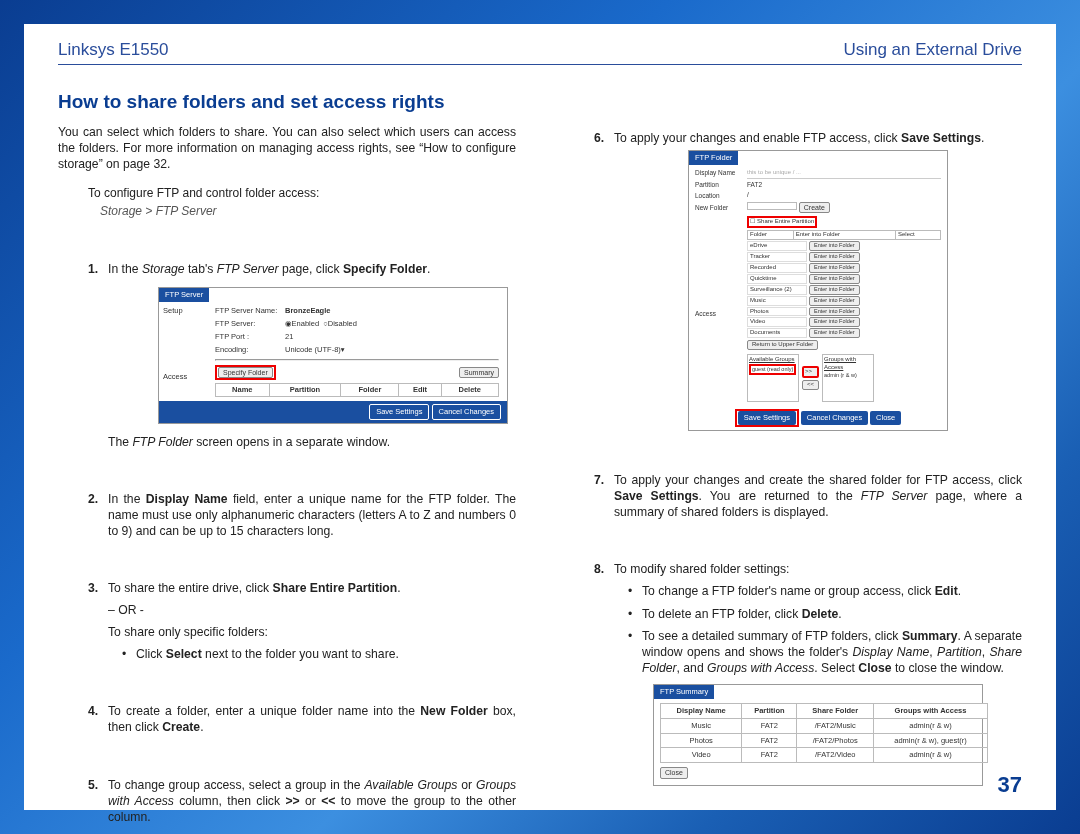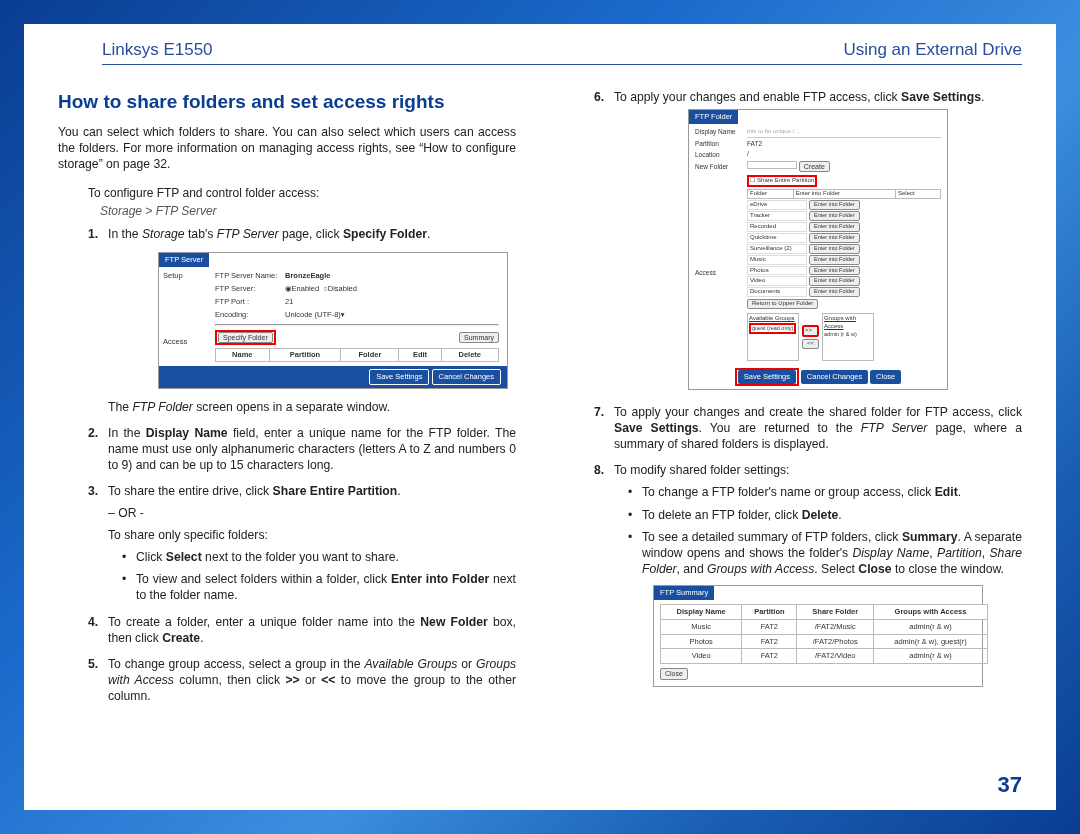--- a/index.html
+++ b/index.html
@@ -1,29 +1,29 @@
 <!DOCTYPE html>
 <html><head>
 <meta charset="utf-8">
 <style>
   * { box-sizing: border-box; margin: 0; padding: 0; }
   html, body { width: 1080px; height: 834px; font-family: "Segoe UI", Arial, sans-serif; }
   body { background: linear-gradient(135deg,#0a3d91 0%,#1a6acb 35%,#3c8fe0 60%,#1a5fb4 80%,#0a3d91 100%); padding: 24px; }
   .page { background: #fff; width: 100%; height: 100%; position: relative; padding: 16px 34px 0 34px; }
-  .hdr { display: flex; justify-content: space-between; align-items: flex-start; border-bottom: 1px solid #2a4d9b; padding-bottom: 4px; margin-left: 44px; }
+  .hdr { display: flex; justify-content: space-between; align-items: flex-start; border-bottom: 1px solid #2a4d9b; padding-bottom: 4px; }
   .hdr div { color: #2a4d9b; font-size: 17px; font-weight: 400; }
   .cols { display: flex; gap: 48px; margin-top: 24px; font-size: 12.2px; color: #222; line-height: 1.32; }
   .col { flex: 1; min-width: 0; }
   h2 { color: #0a3d91; font-size: 19px; font-weight: 600; margin-bottom: 10px; }
   .col p { text-align: justify; }
   .para1 { margin-bottom: 14px; }
   .subh { font-weight: 400; margin: 6px 0 2px 30px; font-size: 12px; }
   .bc { font-style: italic; color: #555; margin: 0 0 6px 42px; font-size: 12px; }
   ol.steps { list-style: none; margin-left: 30px; }
-  ol.steps > li { position: relative; padding-left: 20px; margin-bottom: 10px; }
+  ol.steps > li { position: relative; padding-left: 20px; margin-bottom: 10px; margin-top: 41px; }
   ol.steps > li::before { content: attr(data-num) "."; position: absolute; left: 0; font-weight: 700; }
   ol.steps > li > p { text-align: justify; }
   ol.steps ul { list-style: none; margin: 6px 0 0 14px; }
   ol.steps ul li { position: relative; padding-left: 14px; margin-bottom: 6px; text-align: justify; }
   ol.steps ul li::before { content: "•"; position: absolute; left: 0; }
   .or { margin: 6px 0 6px 0; }
   .pgno { position: absolute; bottom: 12px; right: 34px; color: #0a3d91; font-size: 22px; font-weight: 700; }
 
   .shot { border: 1px solid #999; margin: 10px 0 10px 0; background: #fff; font-size: 7.5px; color: #333; }
   .shot table { border-collapse: collapse; }
@@ -139,21 +139,20 @@
         <li data-num="2">
           <p><span>In the </span><b>Display Name</b><span> field, enter a unique name for the FTP folder. The name must use only alphanumeric characters (letters A to Z and numbers 0 to 9) and can be up to 15 characters long.</span></p>
         </li>
 
         <li data-num="3">
           <p><span>To share the entire drive, click </span><b>Share Entire Partition</b><span>.</span></p>
           <p class="or">– OR -</p>
           <p>To share only specific folders:</p>
           <ul>
             <li><span>Click </span><b>Select</b><span> next to the folder you want to share.</span></li>
-            <li><span>To view and select folders within a folder, click </span><b>Enter into Folder</b><span> next to the folder name.</span></li>
           </ul>
         </li>
 
         <li data-num="4">
           <p><span>To create a folder, enter a unique folder name into the </span><b>New Folder</b><span> box, then click </span><b>Create</b><span>.</span></p>
         </li>
 
         <li data-num="5">
           <p><span>To change group access, select a group in the </span><i>Available Groups</i><span> or </span><i>Groups with Access</i><span> column, then click </span><b>&gt;&gt;</b><span> or </span><b>&lt;&lt;</b><span> to move the group to the other column.</span></p>
         </li>

